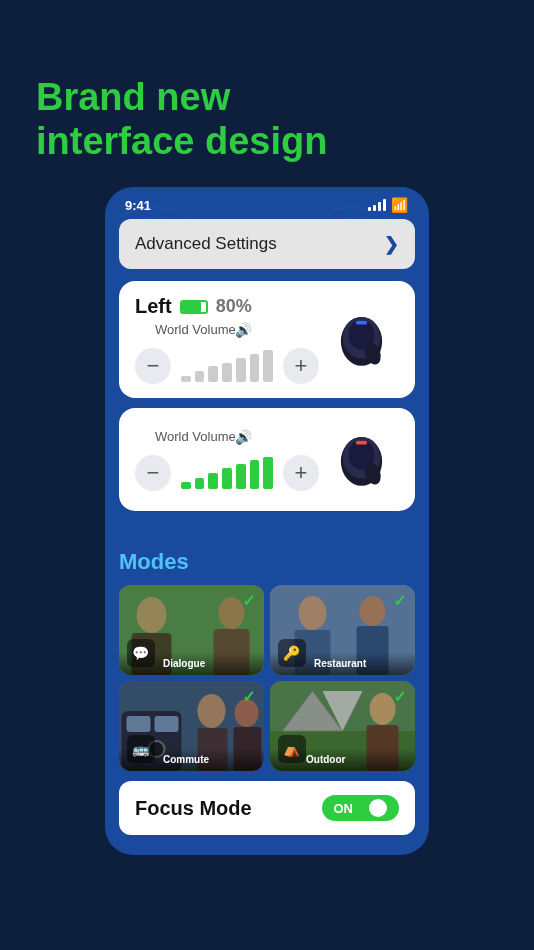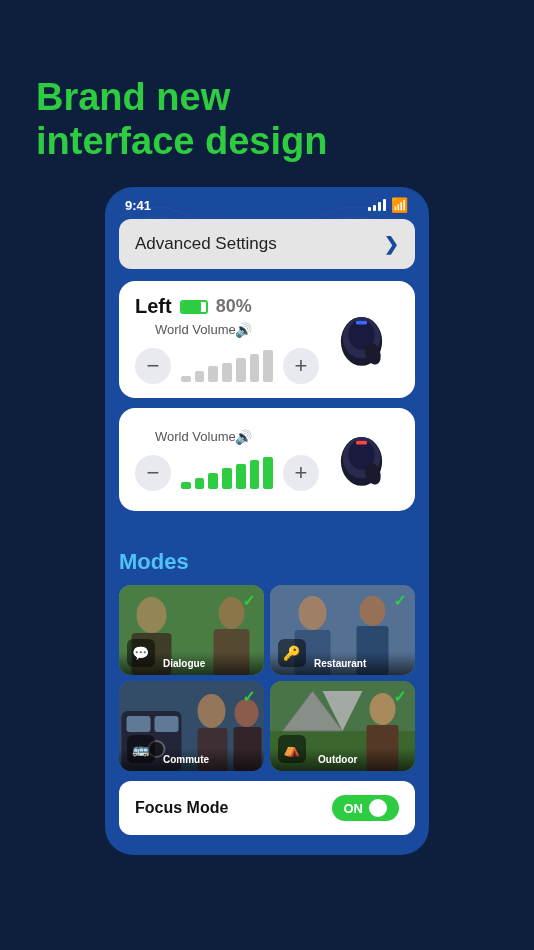--- a/index.html
+++ b/index.html
@@ -285,34 +285,34 @@
     .focus-mode-bar {
       background: white;
       margin: 10px 14px 0;
       border-radius: 12px;
       padding: 14px 16px;
       display: flex;
       justify-content: space-between;
       align-items: center;
     }
     .focus-mode-label {
-      font-size: 16px;
+      font-size: 20px;
       font-weight: 600;
       color: #111;
     }
     .toggle-on {
       background: #2ecc40;
       border-radius: 20px;
       padding: 4px 12px;
       color: white;
       font-size: 13px;
       font-weight: 700;
       display: flex;
       align-items: center;
-      gap: 6px;
+      gap: 16px;
     }
     .toggle-circle {
       width: 18px;
       height: 18px;
       background: white;
       border-radius: 50%;
     }
 
     
     .earbud-svg { width: 75px; height: 75px; }
@@ -510,21 +510,21 @@
             <rect x="0" y="50" width="180" height="40" fill="#4a7a3a"></rect>
             <polygon points="60,10 90,50 30,50" fill="#aaa" stroke="#888" stroke-width="1"></polygon>
             <polygon points="90,50 70,10 110,10 90,50" fill="#ccc"></polygon>
             <ellipse cx="130" cy="28" rx="13" ry="16" fill="#d4a574"></ellipse>
             <rect x="114" y="44" width="32" height="46" rx="3" fill="#6a4030"></rect>
             <rect x="0" y="0" width="180" height="90" fill="rgba(0,30,0,0.2)"></rect>
           </svg>
           <div class="mode-check">✓</div>
           <div class="mode-overlay">
             <div class="mode-icon">⛺</div>
-            <span class="mode-label" style="margin-left:40px;">Outdoor</span>
+            <span class="mode-label" style="margin-left:28px;">Outdoor</span>
           </div>
         </div>
       </div>
 
     </div>
   </div>
 
   <div class="focus-mode-bar">
     <span class="focus-mode-label">Focus Mode</span>
     <div class="toggle-on">

